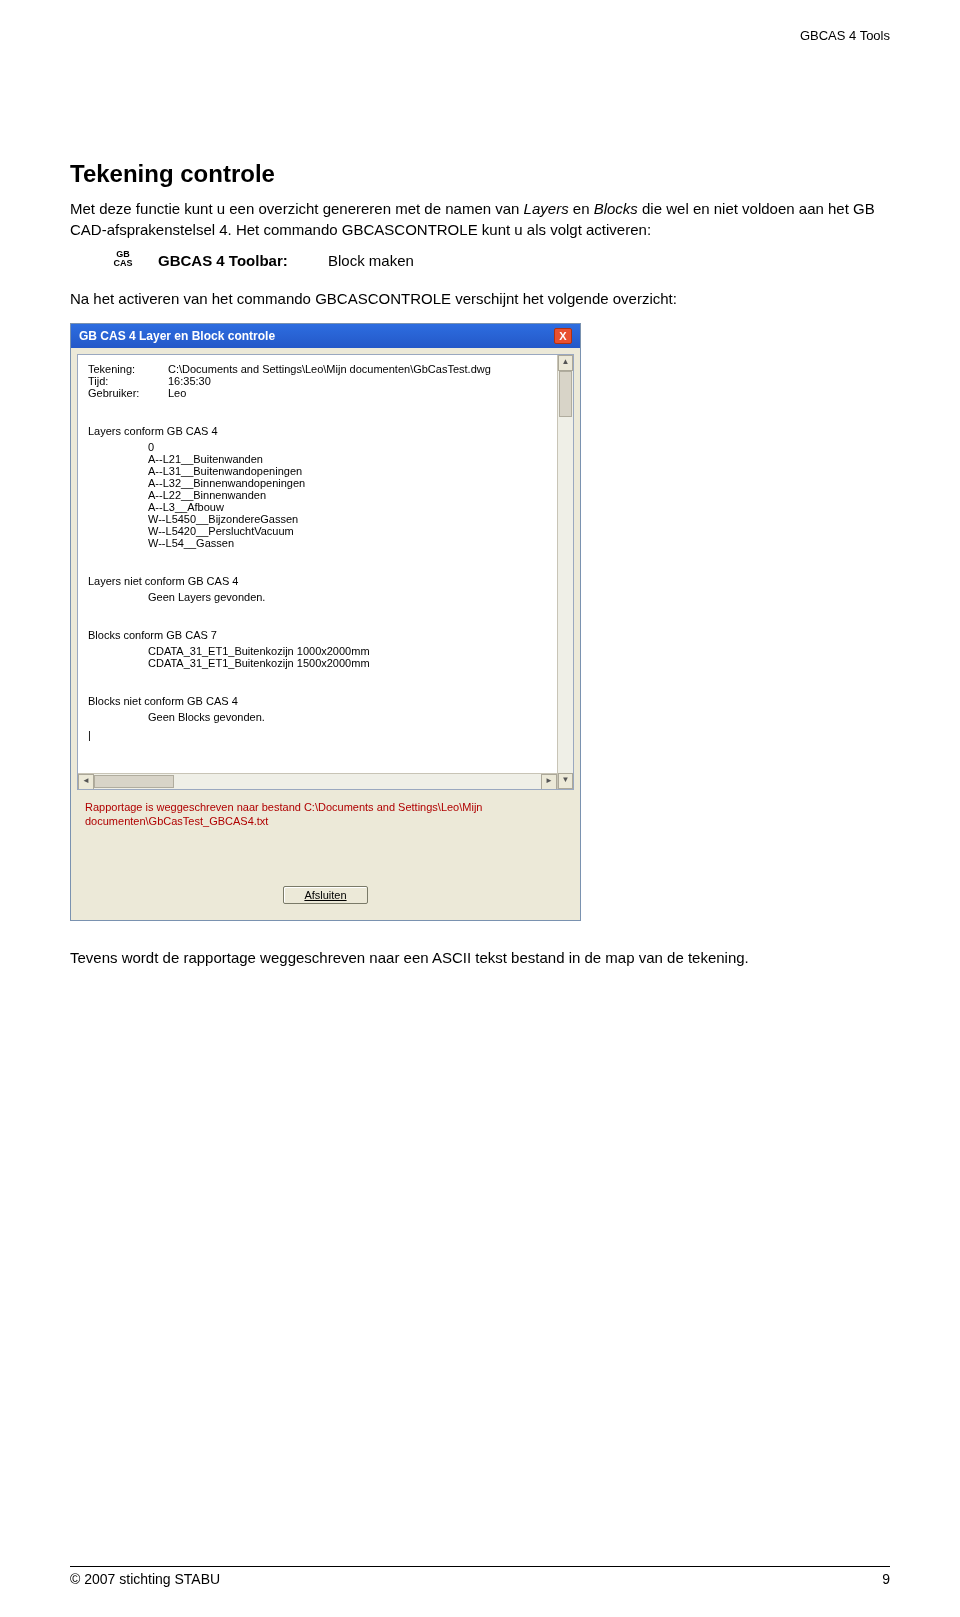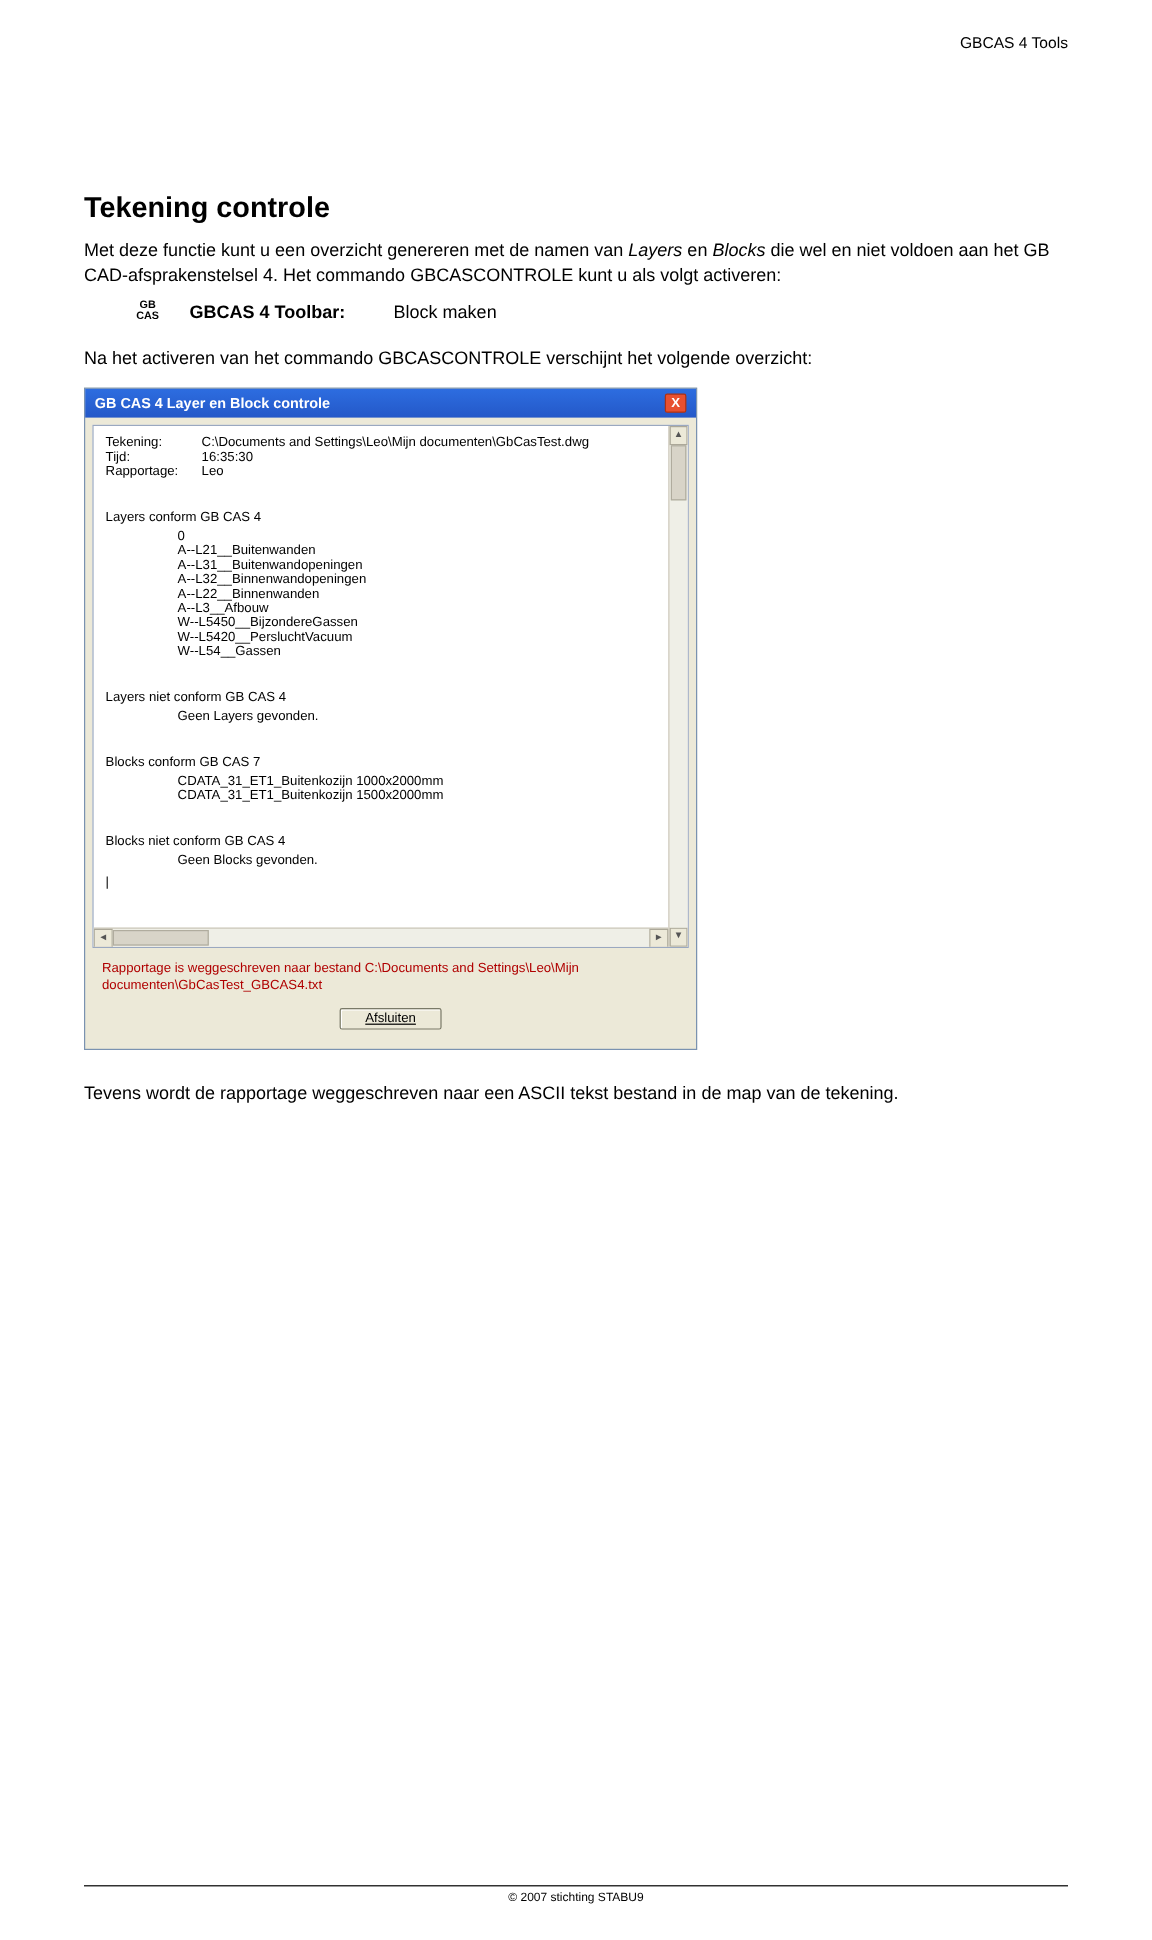--- a/index.html
+++ b/index.html
@@ -143,38 +143,39 @@
   }
   .afsluit-btn {
     font-family: Tahoma, Arial, sans-serif;
     font-size: 11px;
     padding: 2px 20px;
     background: #ece9d8;
     border: 1px solid #7a7a68;
     border-radius: 2px;
     box-shadow: inset 1px 1px 0 #fff;
     text-decoration: underline;
+    margin-top: 46px;
   }
 
   .after-dialog {
     margin-top: 26px;
     font-size: 15px;
     line-height: 1.4;
   }
 
   .footer {
     position: absolute;
     bottom: 30px;
     left: 70px;
     right: 70px;
     border-top: 1px solid #000;
     padding-top: 4px;
     display: flex;
-    justify-content: center;
-    font-size: 10px;
+    justify-content: space-between;
+    font-size: 14px;
   }
 </style>
 </head>
 <body>
 
 <div class="header-right">GBCAS 4 Tools</div>
 
 <div class="content">
   <h1>Tekening controle</h1>
 
@@ -206,21 +207,21 @@
       <div class="dlg-inner">
         <div class="meta-row">
             <span class="meta-label">Tekening:</span>
             <span>C:\Documents and Settings\Leo\Mijn documenten\GbCasTest.dwg</span>
           </div>
         <div class="meta-row">
             <span class="meta-label">Tijd:</span>
             <span>16:35:30</span>
           </div>
         <div class="meta-row">
-            <span class="meta-label">Rapportage:</span>
+            <span class="meta-label">Gebruiker:</span>
             <span>Leo</span>
           </div>
 
         <div class="section-line">Layers conform GB CAS 4</div>
         <div class="indent">0</div>
         <div class="indent">A--L21__Buitenwanden</div>
         <div class="indent">A--L31__Buitenwandopeningen</div>
         <div class="indent">A--L32__Binnenwandopeningen</div>
         <div class="indent">A--L22__Binnenwanden</div>
         <div class="indent">A--L3__Afbouw</div>

